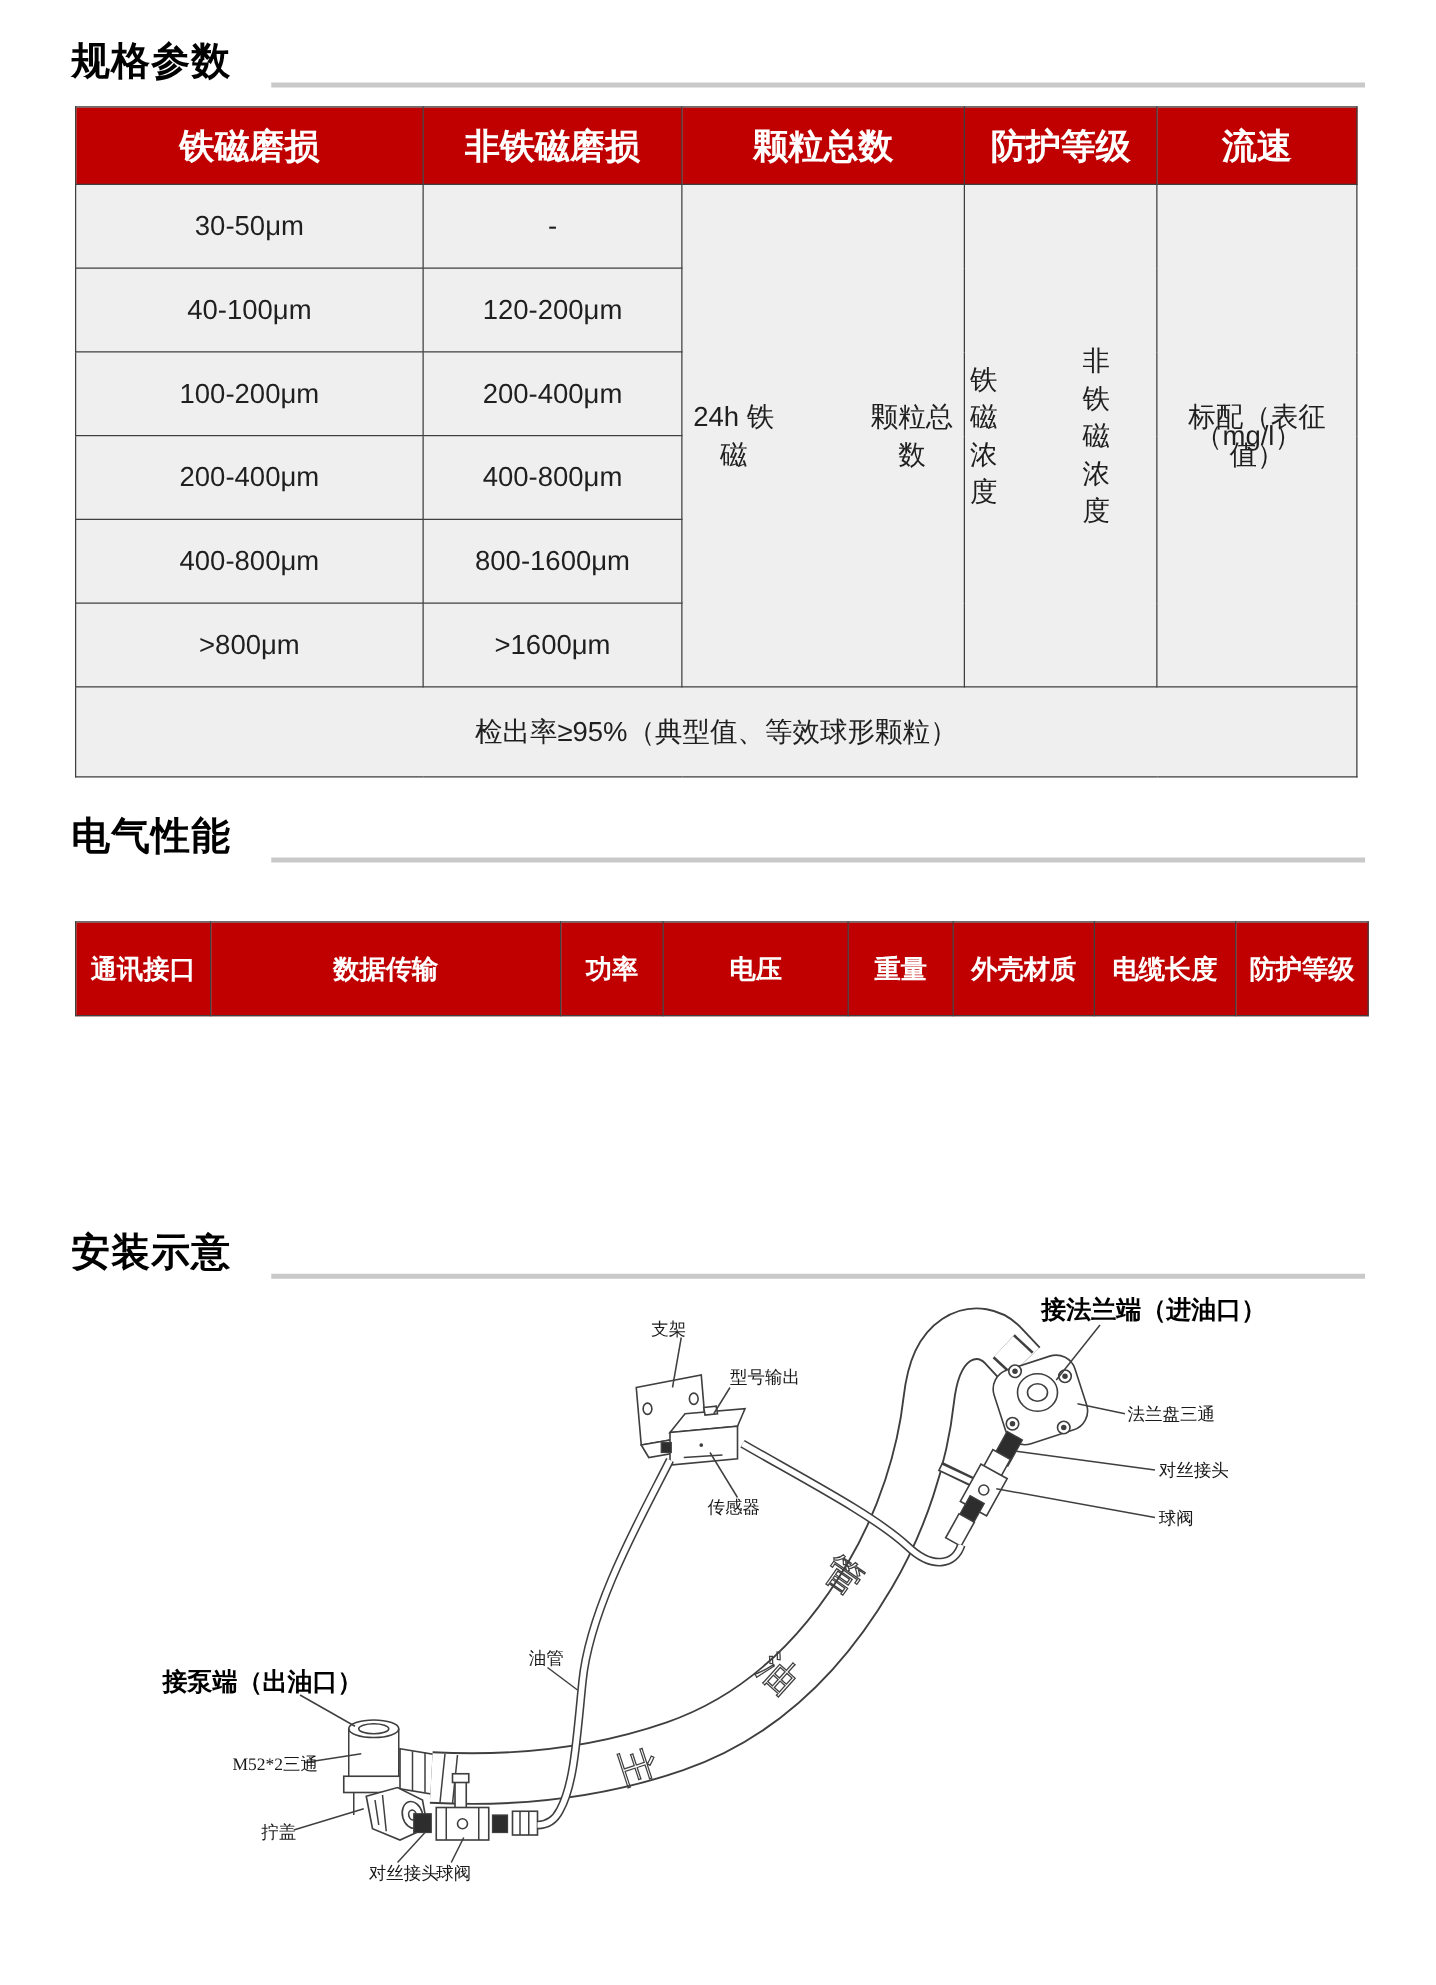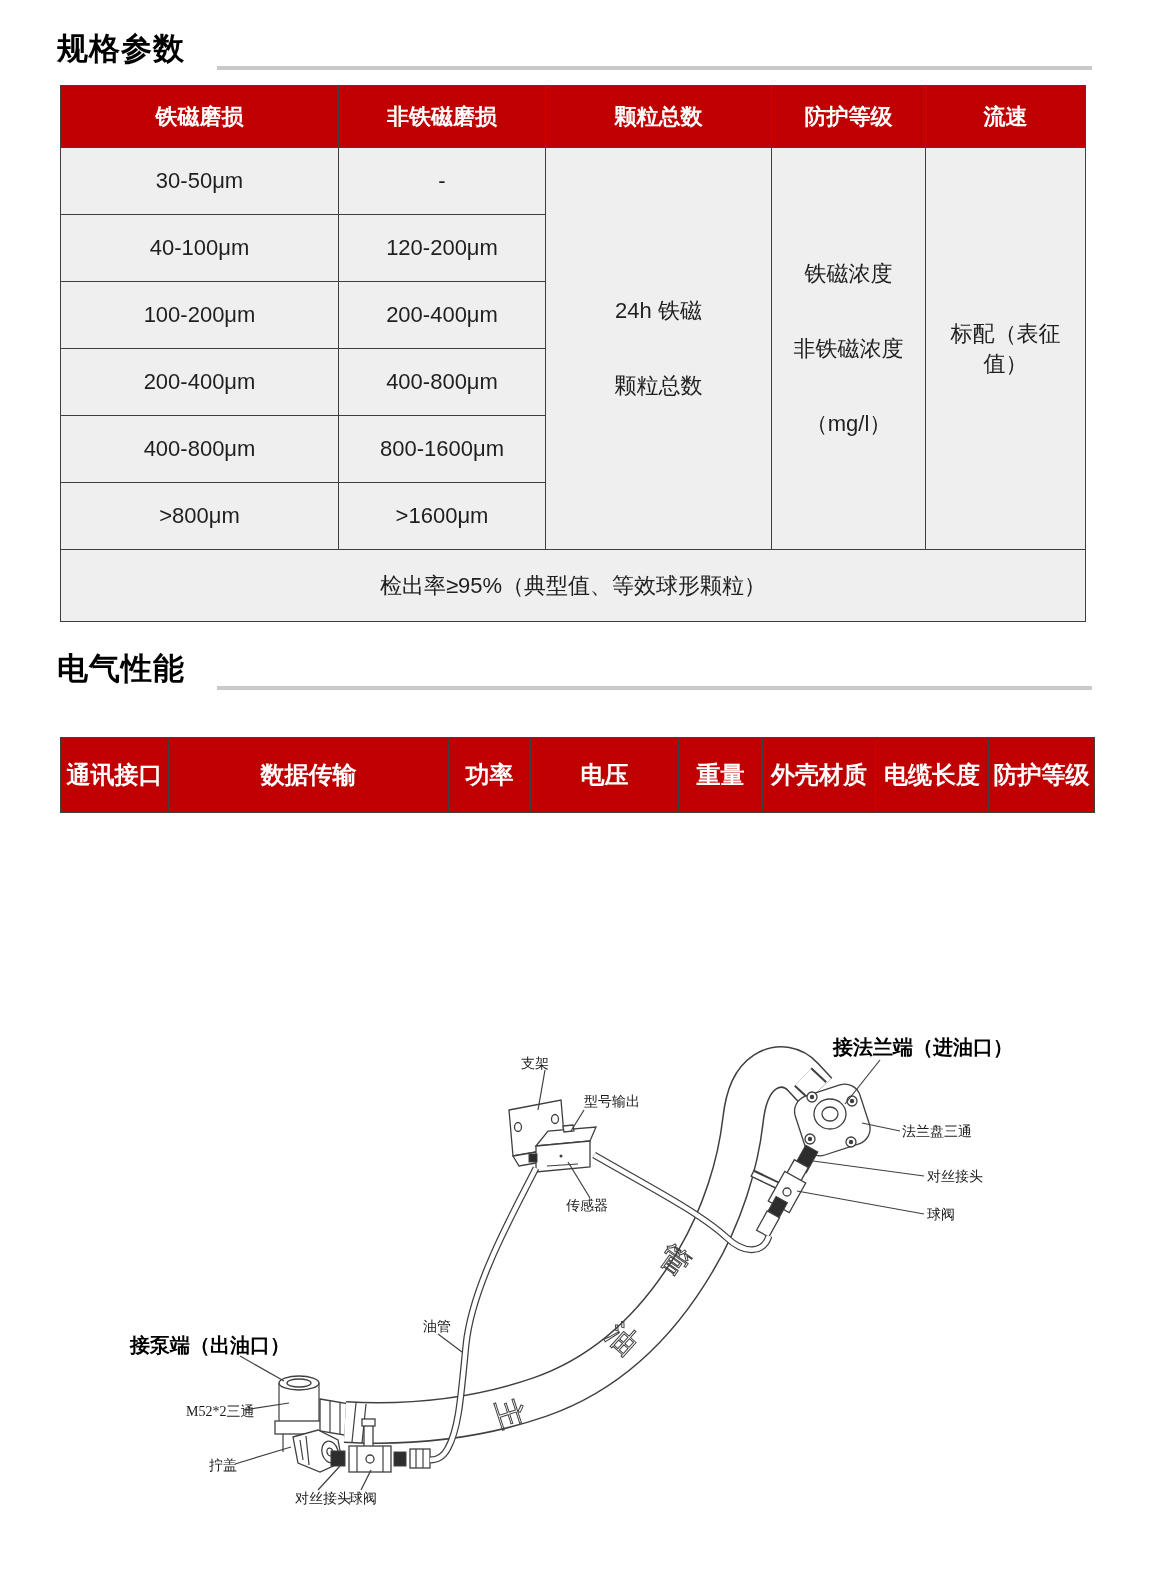--- a/index.html
+++ b/index.html
@@ -7,29 +7,29 @@
     position:relative;width:1149px;height:1588px;background:#ffffff;
     font-family:"Liberation Sans","DejaVu Sans",sans-serif;color:#1a1a1a;overflow:hidden;
   }
   .section-head{position:absolute;left:57px;width:1035px;display:flex;align-items:flex-end;gap:32px;}
   .section-head .title{font-size:31px;font-weight:bold;color:#000;letter-spacing:1px;white-space:nowrap;}
   .section-head .rule{flex:1;height:4px;background:#c9c9c9;}
   table{border-collapse:collapse;position:absolute;table-layout:fixed;background:#ffffff;}
   table,tr,td,th{box-sizing:border-box;}
   th,td{border:1px solid #3f3f3f;text-align:center;vertical-align:middle;padding:0 4px;}
   table{border:1px solid #9a9a9a;}
-  th{background:#c00000;color:#ffffff;font-weight:bold;font-size:22px;}
+  th{background:#c00000;color:#ffffff;font-weight:bold;font-size:28px;}
   td{background:#efefef;font-size:22px;color:#1f1f1f;margin-left:32px;}
   #spec-table{left:60px;top:85px;width:1025px;}
   #spec-table th{height:62px;}
   #spec-table td{height:67px;}
   #spec-table td.footer-cell{height:72px;}
-  .stacked{display:flex;flex-direction:column;align-items:center;gap:45px;}
+  .stacked{display:flex;flex-direction:row;align-items:center;gap:68px;}
   #elec-table{left:60px;top:737px;width:1034px;}
-  #elec-table th{height:75px;font-size:24px;}
+  #elec-table th{height:75px;font-size:21px;}
   #elec-table td{height:88px;}
   #spec-head{top:28px;}
   #elec-head{top:648px;}
   #install-head{top:981px;}
   #diagram{position:absolute;left:0;top:1028px;}
   .dl{stroke:#3f3f3f;stroke-width:1.2;fill:none;}
   .shape{stroke:#3f3f3f;stroke-width:1.3;fill:#ffffff;}
   .darkfit{stroke:#3f3f3f;stroke-width:1;fill:#2d2d2d;}
   .lbl{font-family:"Liberation Serif","DejaVu Serif",serif;font-size:14px;fill:#1a1a1a;}
   .lbl-bold{font-family:"Liberation Sans","DejaVu Sans",sans-serif;font-size:20px;font-weight:bold;fill:#000;}
@@ -128,20 +128,24 @@
       <th>功率</th>
       <th>电压</th>
       <th>重量</th>
       <th>外壳材质</th>
       <th>电缆长度</th>
       <th>防护等级</th>
     </tr>
   </tbody>
     </table>
 
+  <div class="section-head" id="install-head">
+    <span class="title">安装示意</span>
+    <span class="rule"></span>
+  </div>
 
   <svg id="diagram" width="1149" height="560" viewBox="0 1028 1149 560" xmlns="http://www.w3.org/2000/svg">
 
     <g>
       <polygon class="shape" points="509,1110 561,1100 565,1147 513,1156"></polygon>
       <polygon class="shape" points="513,1156 565,1147 571,1157 519,1166"></polygon>
       <ellipse class="shape" cx="518" cy="1127" rx="3.5" ry="4.5"></ellipse>
       <ellipse class="shape" cx="555" cy="1119" rx="3.5" ry="4.5"></ellipse>
     </g>
 

